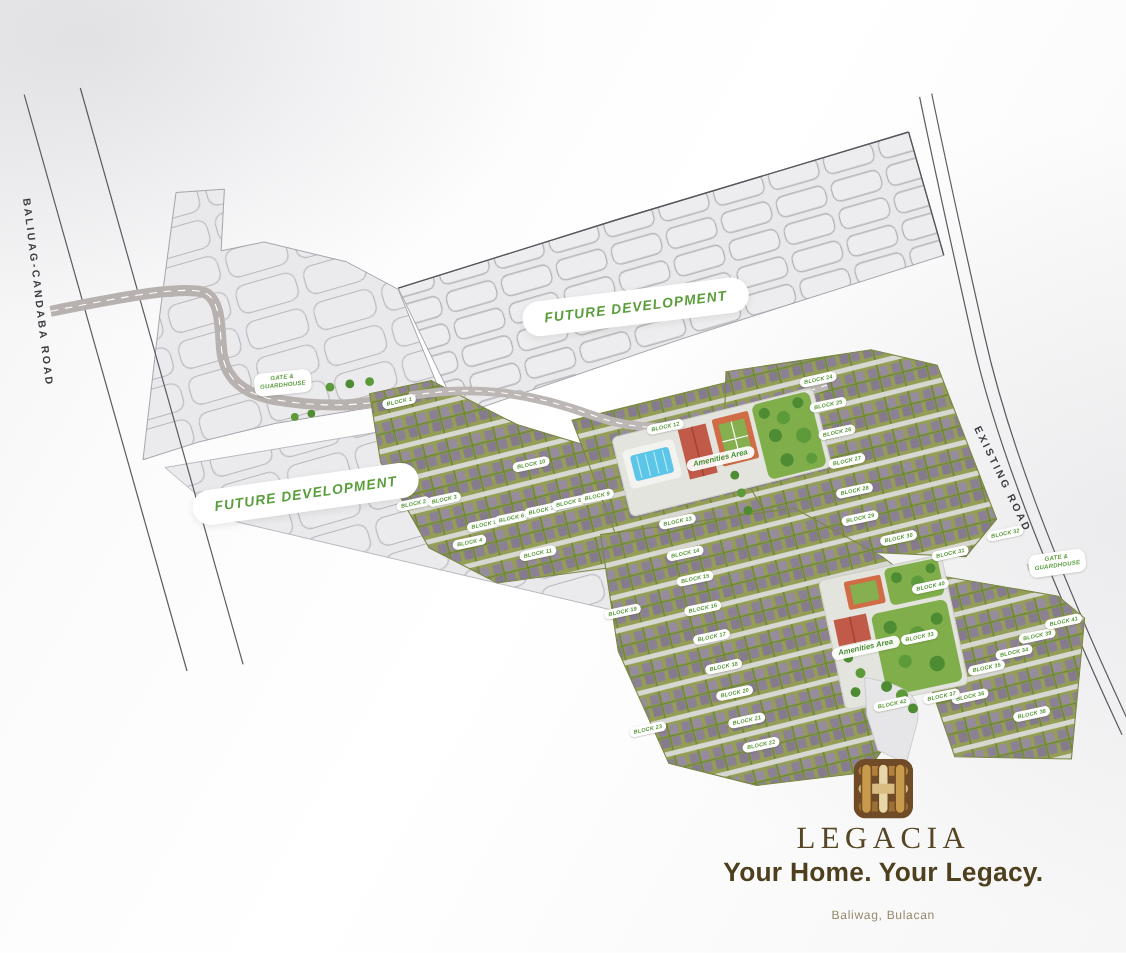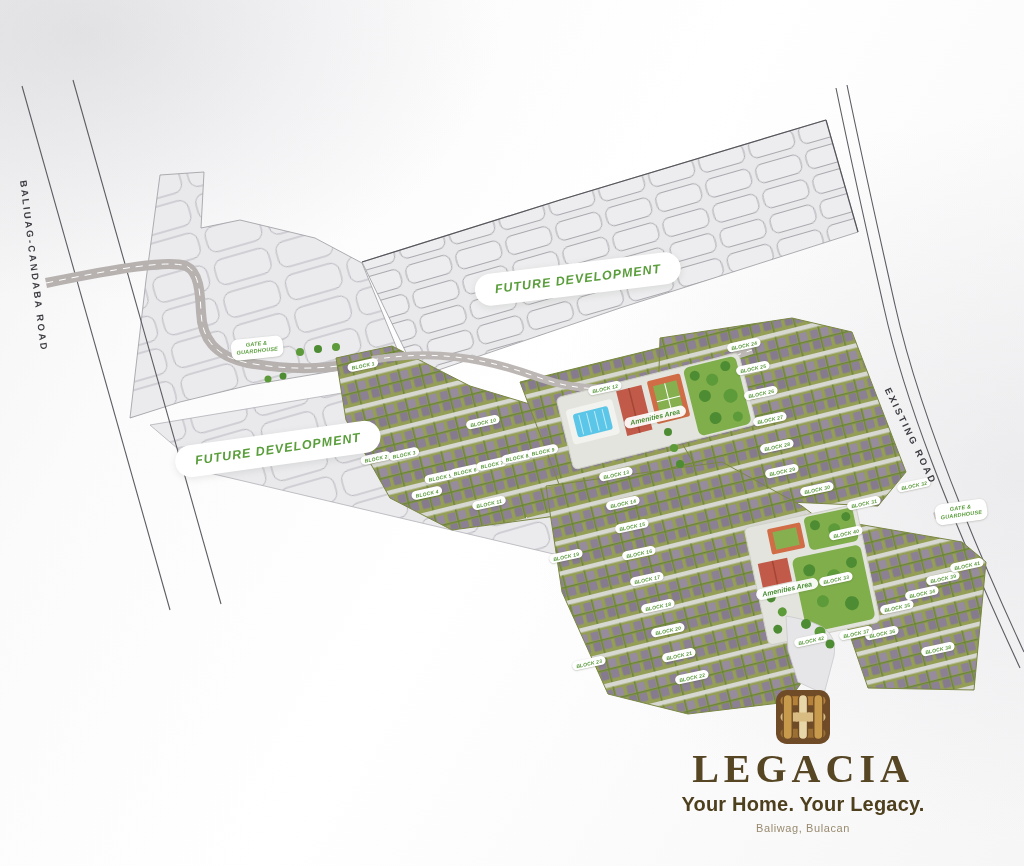--- a/index.html
+++ b/index.html
@@ -47,26 +47,26 @@
     white-space:nowrap;
   }
 
   
   #logo{
     position:absolute;left:803px;top:690px;width:0;height:0;
   }
   #logo .inner{position:absolute;left:-160px;top:0;width:320px;text-align:center;}
   #logo-mark{display:block;margin:0 auto 4px auto;}
   #brand-name{
-    font-family:"Liberation Serif",serif;font-size:40px;color:#564624;
-    letter-spacing:5px;line-height:1.05;font-weight:700;
+    font-family:"Liberation Serif",serif;font-size:28px;color:#564624;
+    letter-spacing:5px;line-height:1.05;font-weight:400;
   }
   #brand-community{font-size:10.5px;color:#988a6e;letter-spacing:.8px;margin-top:3px;}
-  #brand-tagline{font-size:20px;font-weight:bold;color:#4e3f1d;margin-top:3px;letter-spacing:.2px;}
-  #brand-location{font-size:11px;color:#988a6e;letter-spacing:.6px;margin-top:6px;}
+  #brand-tagline{font-size:24px;font-weight:bold;color:#4e3f1d;margin-top:3px;letter-spacing:.2px;}
+  #brand-location{font-size:11px;color:#988a6e;letter-spacing:.6px;margin-top:18px;}
 </style>
 </head>
 <body>
 
 <div id="stage">
 
   <svg id="map-svg" width="1024" height="866" viewBox="0 0 1024 866">
     <defs>
 
       <pattern id="lots" width="22" height="30" patternUnits="userSpaceOnUse" patternTransform="rotate(-14)">

